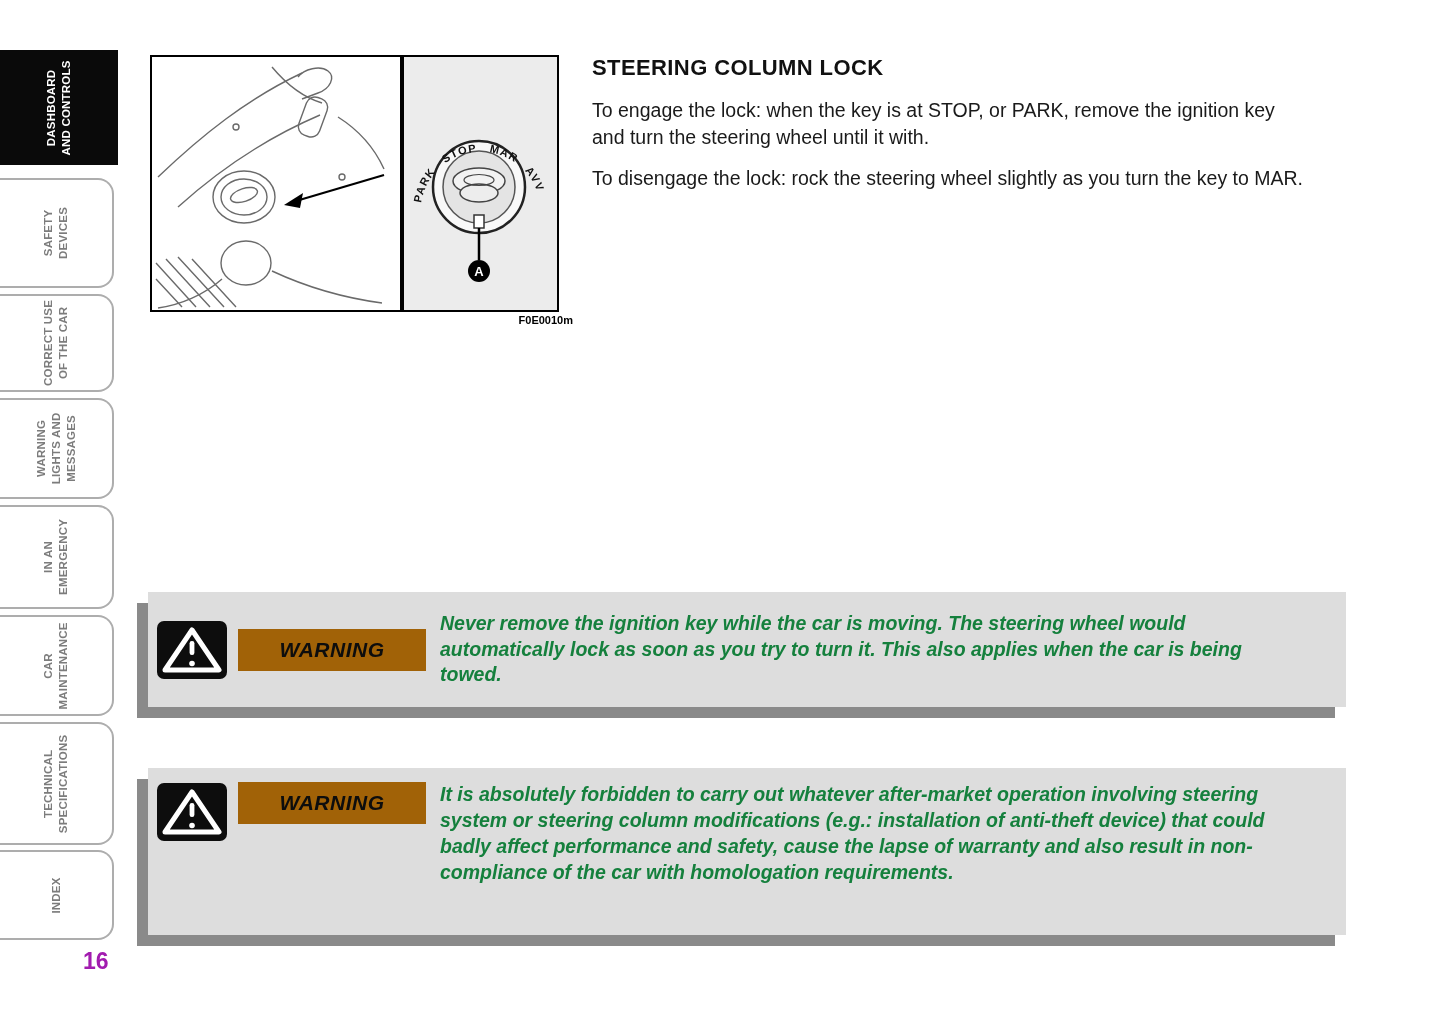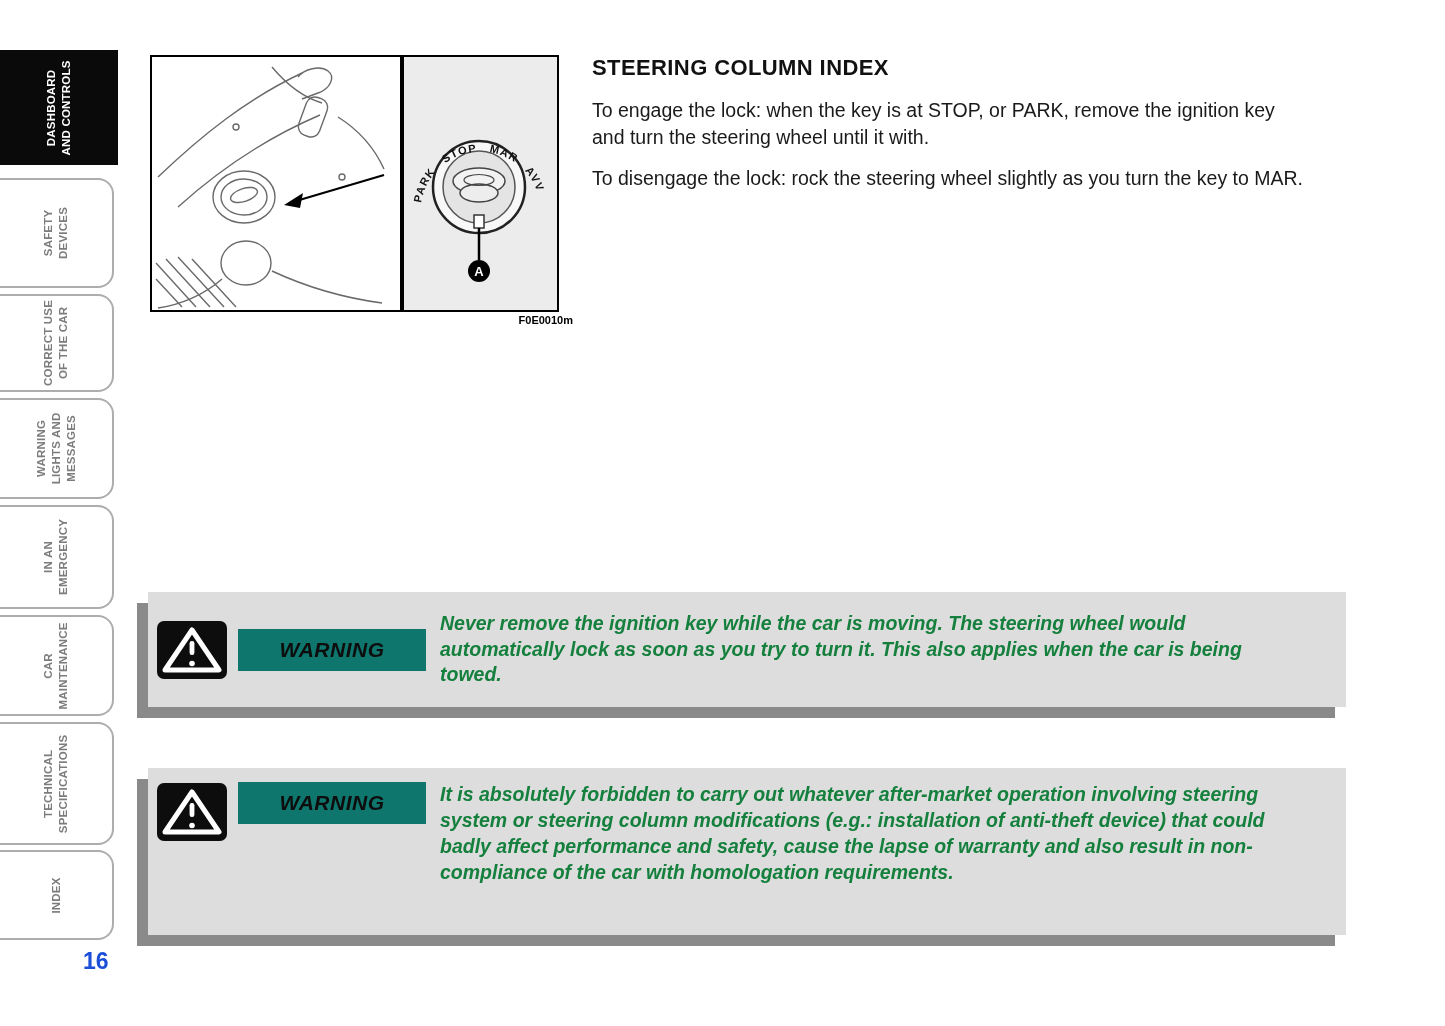--- a/index.html
+++ b/index.html
@@ -44,21 +44,21 @@
     width: max-content;
   }
   .tab.active .lbl { color: #ffffff; }
 
   .pagenum {
     position: absolute;
     left: 83px;
     top: 948px;
     font-size: 23px;
     font-weight: bold;
-    color: #1d4ed8;
+    color: #a21caf;
   }
 
   
   .figure {
     position: absolute;
     left: 150px;
     top: 55px;
     width: 405px;
     height: 253px;
     margin: 0;
@@ -124,21 +124,21 @@
     box-sizing: border-box;
     padding: 10px 14px 10px 8px;
   }
   .warning-1 { top: 592px; height: 115px; align-items: center; }
   .warning-2 { top: 768px; height: 167px; align-items: flex-start; padding-top: 14px; }
   .wicon { flex: 0 0 72px; height: 60px; display: block; }
   .wlabel {
     flex: 0 0 188px;
     height: 42px;
     margin-left: 10px;
-    background: #0f766e;
+    background: #a16207;
     color: #0d0d0d;
     font-size: 21px;
     font-weight: bold;
     font-style: italic;
     display: flex;
     align-items: center;
     justify-content: center;
     letter-spacing: 0.5px;
   }
   .wtext {
@@ -235,21 +235,21 @@
         <text class="dial-text"><textPath href="#dial-arc" startOffset="2">PARK STOP MAR AVV</textPath></text>
         <line x1="327" y1="171" x2="327" y2="203" stroke="#000" stroke-width="2.5"></line>
         <circle cx="327" cy="214" r="11" fill="#000"></circle>
         <text x="327" y="219" class="badge-text">A</text>
       </g>
     </svg>
   </figure>
   <div class="figcaption">F0E0010m</div>
 
   <main class="content">
-    <h1>STEERING COLUMN INDEX</h1>
+    <h1>STEERING COLUMN LOCK</h1>
     <p>To engage the lock: when the key is at STOP, or PARK, remove the ignition key and turn the steering wheel until it with.</p>
     <p>To disengage the lock: rock the steering wheel slightly as you turn the key to MAR.</p>
   </main>
 
   <section class="warning-box warning-1">
     <svg class="wicon" viewBox="0 0 72 60">
       <rect x="1" y="1" width="70" height="58" rx="7" fill="#0d0d0d"></rect>
       <path d="M36 10 L63 50 L9 50 Z" fill="none" stroke="#fff" stroke-width="5" stroke-linejoin="round"></path>
       <rect x="33.6" y="21" width="4.8" height="14" rx="2.2" fill="#fff"></rect>
       <circle cx="36" cy="43.5" r="2.8" fill="#fff"></circle>

